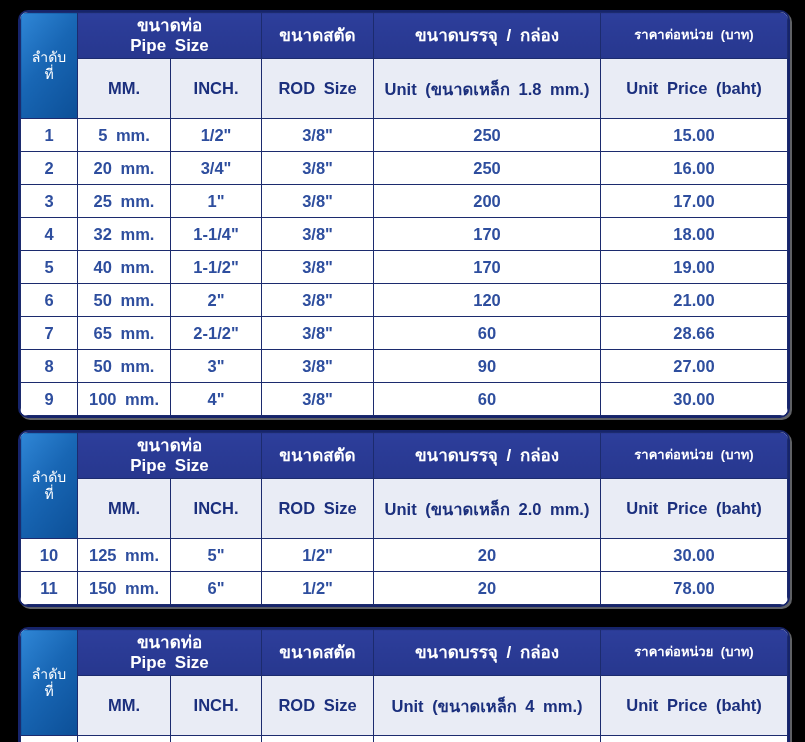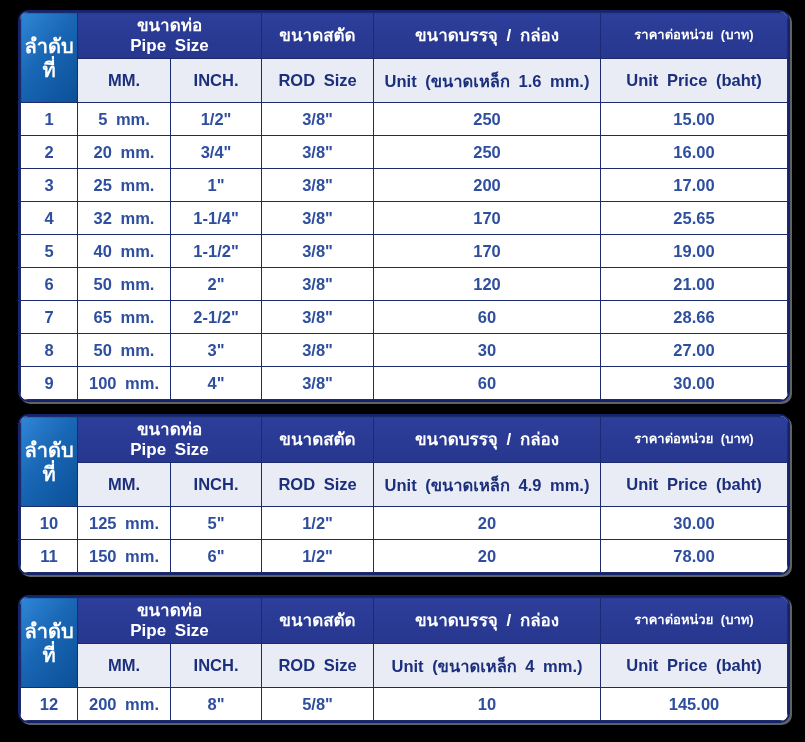--- a/index.html
+++ b/index.html
@@ -40,36 +40,36 @@
   col.c-rod   { width: 112px; }
   col.c-unit  { width: 227px; }
   col.c-price { width: auto;  }
   th, td {
     border: 1.5px solid #1c2b6e;
     text-align: center;
     vertical-align: middle;
     padding: 0 2px;
   }
   thead tr.row-main { height: 46px; }
-  thead tr.row-sub  { height: 44px; }
+  thead tr.row-sub  { height: 60px; }
   tbody tr          { height: 33px; }
   th.navy {
     background: #2a3a94;
     background: linear-gradient(180deg, #2d3e9b 0%, #27378e 100%);
     color: #ffffff;
     font-size: 17px;
     font-weight: bold;
     line-height: 1.15;
   }
   th.navy.small { font-size: 13px; }
   th.grad-cell {
     background: linear-gradient(128deg, #2f86d6 0%, #1866b4 45%, #0c4f97 100%);
     color: #ffffff;
-    font-size: 20px;
-    font-weight: bold;
+    font-size: 14px;
+    font-weight: normal;
     line-height: 1.2;
   }
   th.sub {
     background: #e9ecf5;
     color: #1b2f7d;
     font-size: 16.5px;
     font-weight: 600;
   }
   tbody td {
     background: #ffffff;
@@ -104,21 +104,21 @@
             <div>Pipe Size</div>
           </th>
           <th class="navy">ขนาดสตัด</th>
           <th class="navy">ขนาดบรรจุ / กล่อง</th>
           <th class="navy small">ราคาต่อหน่วย (บาท)</th>
         </tr>
         <tr class="row-sub">
           <th class="sub">MM.</th>
           <th class="sub">INCH.</th>
           <th class="sub">ROD Size</th>
-          <th class="sub">Unit (ขนาดเหล็ก 1.6 mm.)</th>
+          <th class="sub">Unit (ขนาดเหล็ก 1.8 mm.)</th>
           <th class="sub">Unit Price (baht)</th>
         </tr>
       </thead>
       <tbody>
         <tr>
           <td>1</td>
           <td>5 mm.</td>
           <td>1/2"</td>
           <td>3/8"</td>
           <td>250</td>
@@ -139,21 +139,21 @@
           <td>3/8"</td>
           <td>200</td>
           <td>17.00</td>
         </tr>
         <tr>
           <td>4</td>
           <td>32 mm.</td>
           <td>1-1/4"</td>
           <td>3/8"</td>
           <td>170</td>
-          <td>25.65</td>
+          <td>18.00</td>
         </tr>
         <tr>
           <td>5</td>
           <td>40 mm.</td>
           <td>1-1/2"</td>
           <td>3/8"</td>
           <td>170</td>
           <td>19.00</td>
         </tr>
         <tr>
@@ -170,21 +170,21 @@
           <td>2-1/2"</td>
           <td>3/8"</td>
           <td>60</td>
           <td>28.66</td>
         </tr>
         <tr>
           <td>8</td>
           <td>50 mm.</td>
           <td>3"</td>
           <td>3/8"</td>
-          <td>30</td>
+          <td>90</td>
           <td>27.00</td>
         </tr>
         <tr>
           <td>9</td>
           <td>100 mm.</td>
           <td>4"</td>
           <td>3/8"</td>
           <td>60</td>
           <td>30.00</td>
         </tr>
@@ -213,21 +213,21 @@
             <div>Pipe Size</div>
           </th>
           <th class="navy">ขนาดสตัด</th>
           <th class="navy">ขนาดบรรจุ / กล่อง</th>
           <th class="navy small">ราคาต่อหน่วย (บาท)</th>
         </tr>
         <tr class="row-sub">
           <th class="sub">MM.</th>
           <th class="sub">INCH.</th>
           <th class="sub">ROD Size</th>
-          <th class="sub">Unit (ขนาดเหล็ก 4.9 mm.)</th>
+          <th class="sub">Unit (ขนาดเหล็ก 2.0 mm.)</th>
           <th class="sub">Unit Price (baht)</th>
         </tr>
       </thead>
       <tbody>
         <tr>
           <td>10</td>
           <td>125 mm.</td>
           <td>5"</td>
           <td>1/2"</td>
           <td>20</td>

